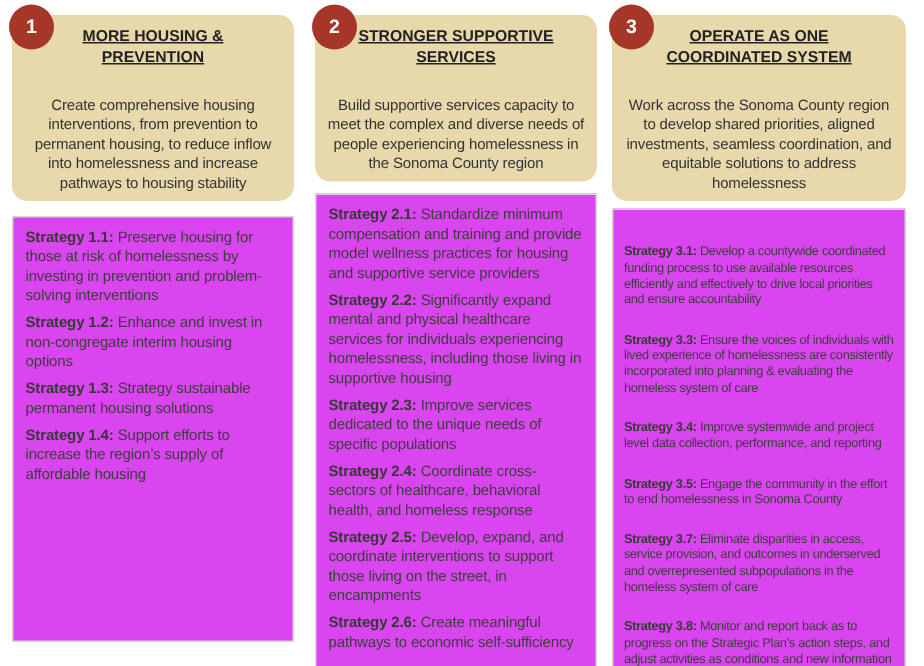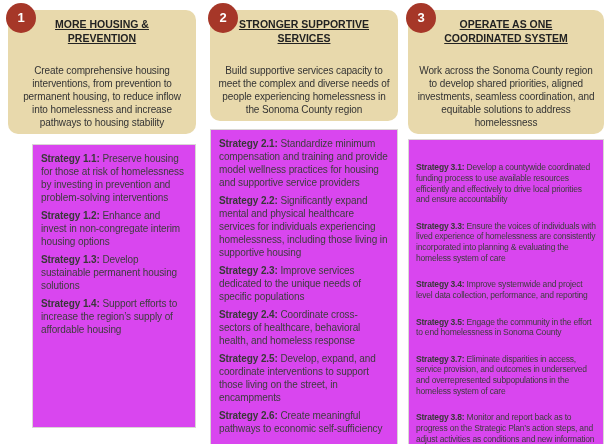--- a/index.html
+++ b/index.html
@@ -58,21 +58,21 @@
     line-height: 1.3;
     letter-spacing: -0.1px;
   }
 
   .strategy-box {
     background: #d946ef;
     border: 1px solid #d9d7d4;
     box-sizing: border-box;
     padding: 7px 8px;
   }
-  .col-1 .strategy-box { margin-top: 10px; min-height: 284px; margin-left: 24px; }
+  .col-1 .strategy-box { margin-top: 10px; min-height: 284px; }
   .col-2 .strategy-box { margin-top: 8px;  min-height: 300px; }
   .col-3 .strategy-box { margin-top: 5px;  min-height: 336px; padding: 6px 7px; }
 
   .strategy { margin: 0 0 5px; color: #3d3d3d; }
   .col-1 .strategy, .col-2 .strategy {
     font-size: 10px;
     line-height: 1.3;
     letter-spacing: -0.1px;
   }
   .col-3 .strategy {
@@ -98,21 +98,21 @@
       <p class="strategy">
         <b>Strategy 1.1:</b>
         <span>Preserve housing for those at risk of homelessness by investing in prevention and problem-solving interventions</span>
       </p>
       <p class="strategy">
         <b>Strategy 1.2:</b>
         <span>Enhance and invest in non-congregate interim housing options</span>
       </p>
       <p class="strategy">
         <b>Strategy 1.3:</b>
-        <span>Develop sustainable permanent housing solutions</span>
+        <span>Strategy sustainable permanent housing solutions</span>
       </p>
       <p class="strategy">
         <b>Strategy 1.4:</b>
         <span>Support efforts to increase the region’s supply of affordable housing</span>
       </p>
     </div>
   </div>
 
   <div class="column col-2">
     <div class="header-box">

